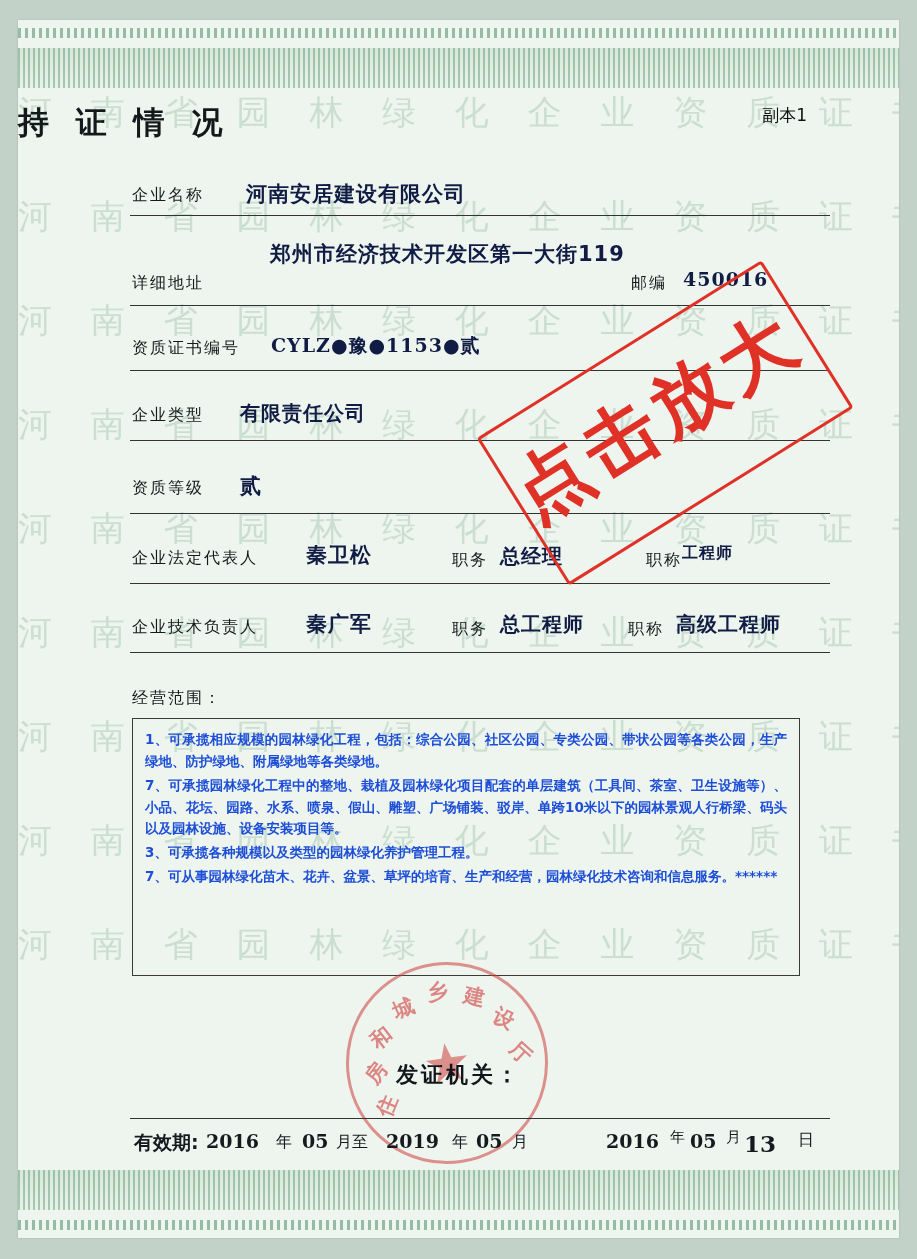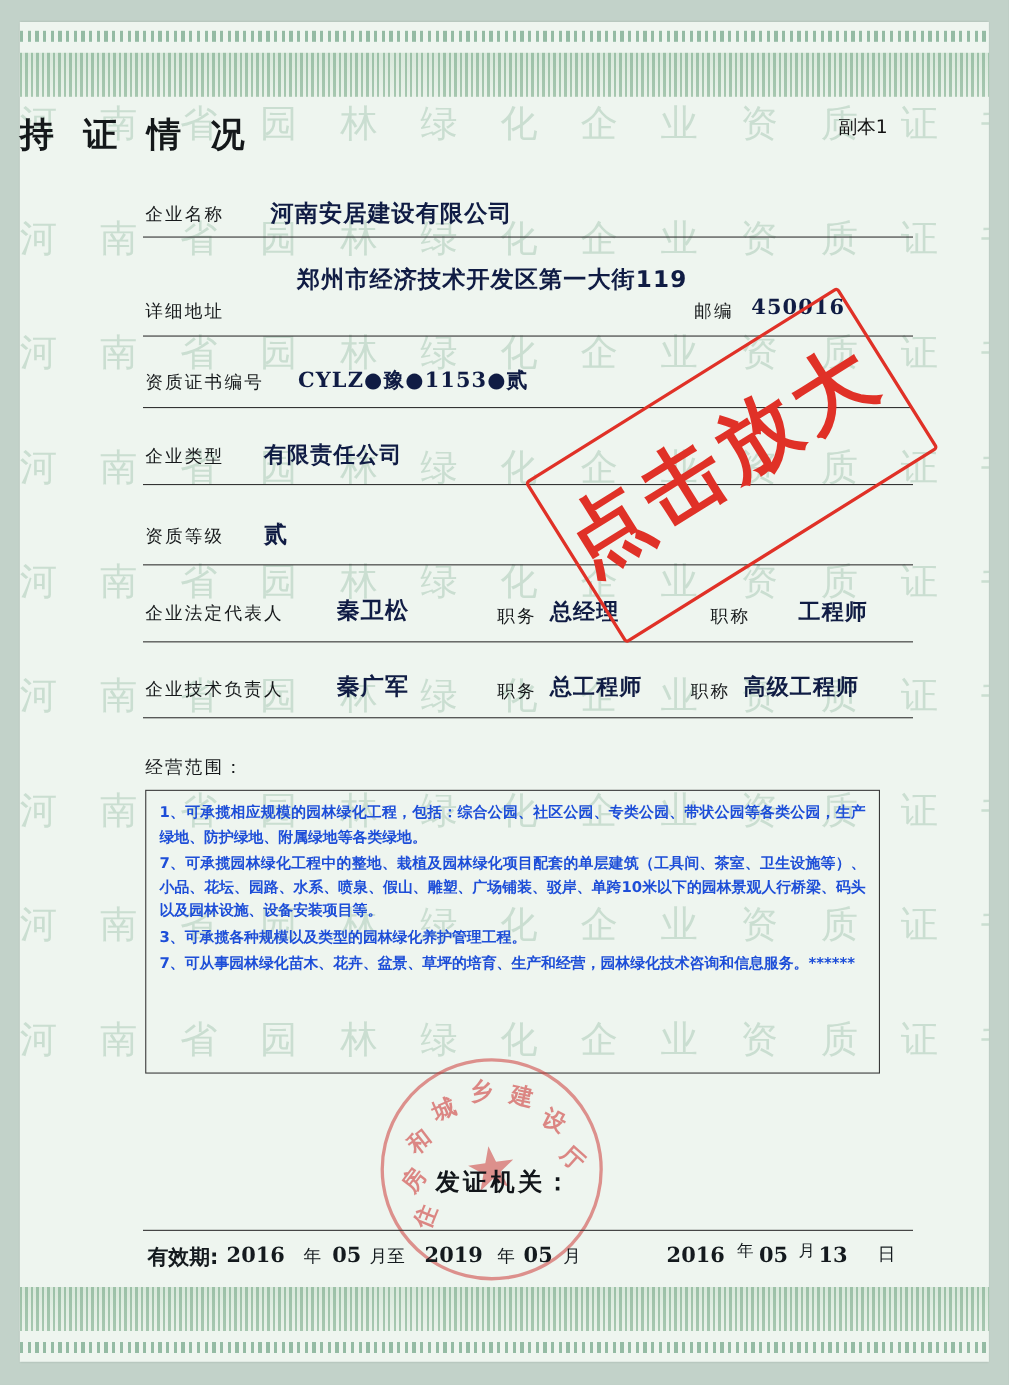--- a/index.html
+++ b/index.html
@@ -326,21 +326,21 @@
 
       <div class="lbl" style="left:114px; top:458px;">资质等级</div>
       <div class="val" style="left:222px; top:452px; font-size:21px;">贰</div>
       <div class="rowline" style="top:493px;"></div>
 
       <div class="lbl" style="left:114px; top:528px;">企业法定代表人</div>
       <div class="val" style="left:288px; top:521px; font-size:21px;">秦卫松</div>
       <div class="lbl" style="left:434px; top:530px;">职务</div>
       <div class="val" style="left:482px; top:523px; font-size:20px;">总经理</div>
       <div class="lbl" style="left:628px; top:530px;">职称</div>
-      <div class="val" style="left:708px; top:523px; font-size:20px;">工程师</div>
+      <div class="val" style="left:664px; top:523px; font-size:16px;">工程师</div>
       <div class="rowline" style="top:563px;"></div>
 
       <div class="lbl" style="left:114px; top:597px;">企业技术负责人</div>
       <div class="val" style="left:288px; top:590px; font-size:21px;">秦广军</div>
       <div class="lbl" style="left:434px; top:599px;">职务</div>
       <div class="val" style="left:482px; top:591px; font-size:20px;">总工程师</div>
       <div class="lbl" style="left:610px; top:599px;">职称</div>
       <div class="val" style="left:658px; top:591px; font-size:20px;">高级工程师</div>
       <div class="rowline" style="top:632px;"></div>
 
@@ -376,21 +376,21 @@
         <span class="vtext" style="left:284px; top:4px; font-size:19px; font-family:'DejaVu Serif',serif;">05</span>
         <span class="vtext" style="left:318px; top:6px; font-size:16px; font-weight:normal;">月至</span>
         <span class="vtext" style="left:368px; top:4px; font-size:19px; font-family:'DejaVu Serif',serif;">2019</span>
         <span class="vtext" style="left:434px; top:6px; font-size:16px; font-weight:normal;">年</span>
         <span class="vtext" style="left:458px; top:4px; font-size:19px; font-family:'DejaVu Serif',serif;">05</span>
         <span class="vtext" style="left:494px; top:6px; font-size:16px; font-weight:normal;">月</span>
         <span class="vtext" style="left:588px; top:4px; font-size:19px; font-family:'DejaVu Serif',serif;">2016</span>
         <span class="vtext" style="left:652px; top:2px; font-size:15px; font-weight:normal;">年</span>
         <span class="vtext" style="left:672px; top:4px; font-size:19px; font-family:'DejaVu Serif',serif;">05</span>
         <span class="vtext" style="left:708px; top:2px; font-size:15px; font-weight:normal;">月</span>
-        <span class="vtext" style="left:726px; top:4px; font-size:19px; font-family:'DejaVu Serif',serif;">13</span>
+        <span class="vtext" style="left:726px; top:4px; font-size:23px; font-family:'DejaVu Serif',serif;">13</span>
         <span class="vtext" style="left:780px; top:4px; font-size:16px; font-weight:normal;">日</span>
       </div>
 
       <div class="zoom-stamp">
         <div class="frame"></div>
         <div class="txt">点击放大</div>
       </div>
 
     </div>
   </div>

